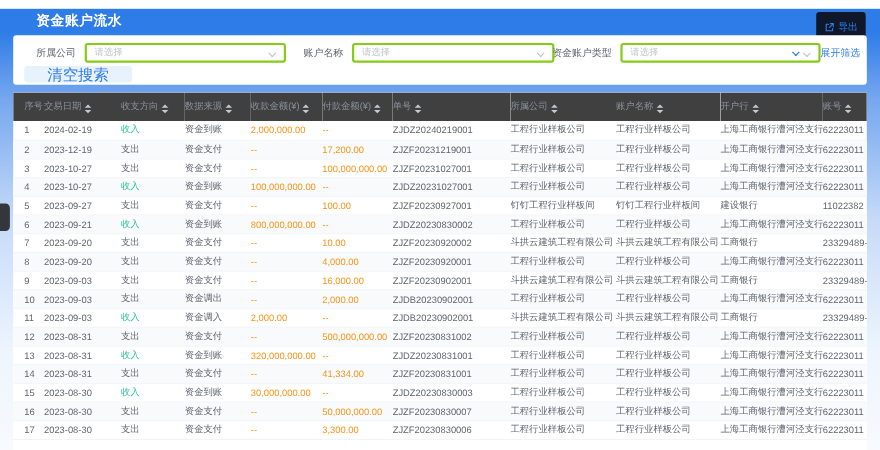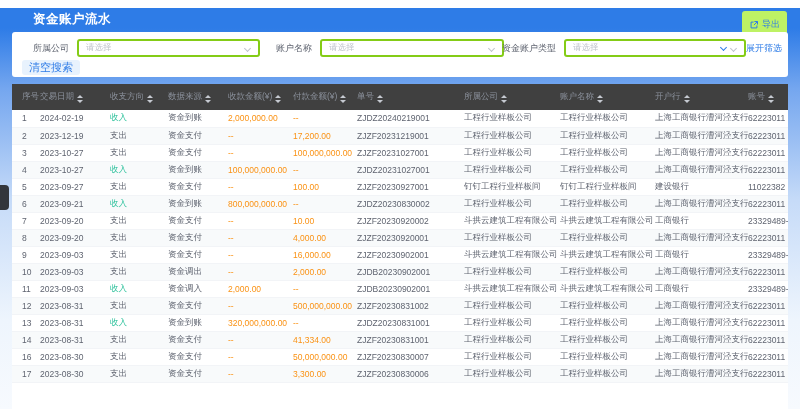--- a/index.html
+++ b/index.html
@@ -19,21 +19,21 @@
     position:absolute; top:8px; left:0; width:800px; height:23px;
     display:flex; align-items:center;
   }
   .page-title {
     margin-left:33px; color:#ffffff; font-size:12.5px; font-weight:bold;
     letter-spacing:0.5px;
   }
   .export-btn {
     position:absolute; right:13px; top:3px;
     height:27px; min-width:42px; padding:12px 7px;
-    background:#bef264; border:none; border-radius:3px;
+    background:#0f172a; border:none; border-radius:3px;
     color:var(--primary,#2e7ce7); font-size:9px;
     display:flex; align-items:center; gap:3px; cursor:pointer;
     font-family:inherit;
   }
   
   .filter-card {
     position:absolute; top:32px; left:12px; width:776px; height:45px;
     background:#ffffff; border-radius:3px;
   }
   .fgroup { position:absolute; top:7px; height:18px; display:flex; align-items:center; }
@@ -59,22 +59,22 @@
     border-right:1.3px solid var(--primary,#2e7ce7);
     border-bottom:1.3px solid var(--primary,#2e7ce7);
     transform:rotate(45deg);
   }
   .btn-row { position:absolute; top:28px; left:10px; display:flex; gap:9px; }
   .btn-search {
     width:115px; height:15px; background:var(--primary,#2e7ce7); color:#fff;
     border:none; border-radius:3px; font-size:9px; cursor:pointer; font-family:inherit;
   }
   .btn-clear {
-    height:15px; padding:0 7px; background:#e8f2fd; color:var(--primary,#2e7ce7);
-    border:none; border-radius:3px; font-size:11px; cursor:pointer; font-family:inherit;
+    height:15px; padding:0 21px; background:#e8f2fd; color:var(--primary,#2e7ce7);
+    border:none; border-radius:3px; font-size:14px; cursor:pointer; font-family:inherit;
   }
   
   .table-card {
     position:absolute; top:84px; left:12px; width:776px; height:325px;
     background:#ffffff; overflow:hidden;
   }
   table { width:776px; border-collapse:collapse; table-layout:fixed; }
   th, td {
     text-align:left; white-space:nowrap; overflow:hidden;
     padding:0 4px 0 0; font-size:8.5px;
@@ -384,20 +384,33 @@
           <td>资金支付</td>
           <td class="amount">--</td>
           <td class="amount">41,334.00</td>
           <td>ZJZF20230831001</td>
           <td>工程行业样板公司</td>
           <td>工程行业样板公司</td>
           <td>上海工商银行漕河泾支行</td>
           <td>62223011</td>
         </tr>
         <tr>
+          <td>15</td>
+          <td>2023-08-30</td>
+          <td class="income">收入</td>
+          <td>资金到账</td>
+          <td class="amount">30,000,000.00</td>
+          <td class="amount">--</td>
+          <td>ZJDZ20230830003</td>
+          <td>工程行业样板公司</td>
+          <td>工程行业样板公司</td>
+          <td>上海工商银行漕河泾支行</td>
+          <td>62223011</td>
+        </tr>
+        <tr>
           <td>16</td>
           <td>2023-08-30</td>
           <td>支出</td>
           <td>资金支付</td>
           <td class="amount">--</td>
           <td class="amount">50,000,000.00</td>
           <td>ZJZF20230830007</td>
           <td>工程行业样板公司</td>
           <td>工程行业样板公司</td>
           <td>上海工商银行漕河泾支行</td>

